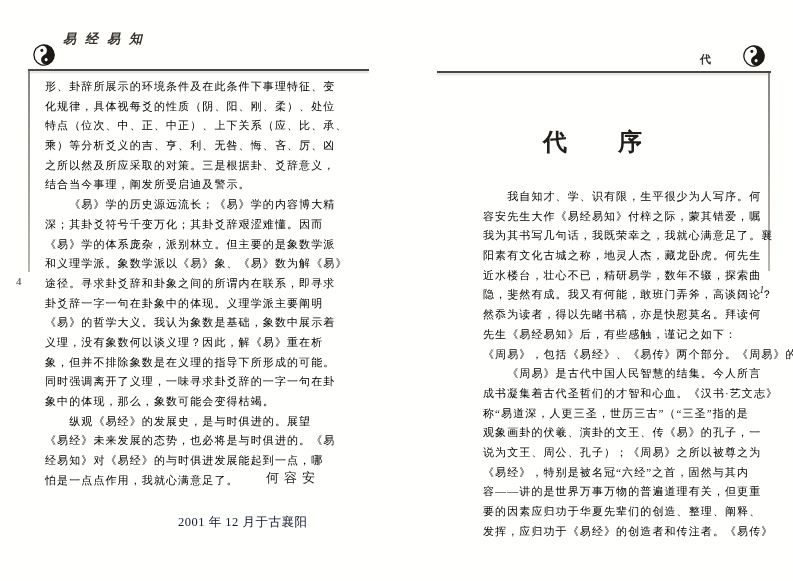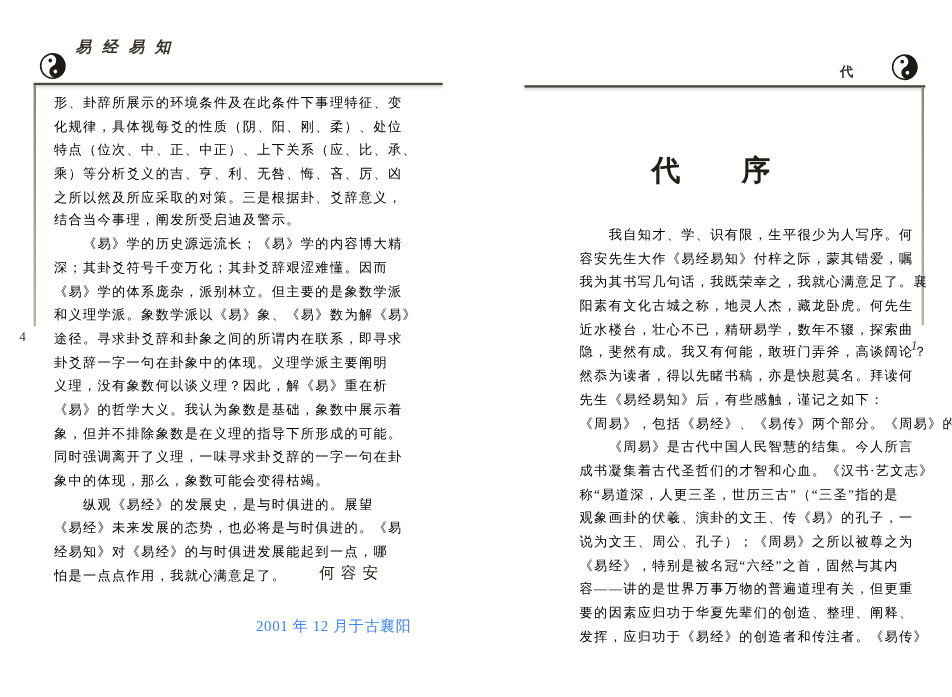--- a/index.html
+++ b/index.html
@@ -43,22 +43,22 @@
   .tline {
     height:19.7px; line-height:19.7px; font-size:11px;
     letter-spacing:1.1px; white-space:pre; color:#000000;
   }
 
   .signature {
     left:233px; top:469px; width:120px; text-align:center;
     font-size:13px; letter-spacing:5px; color:#27231f; white-space:pre;
   }
   .sigdate {
-    left:178px; top:514px; width:200px; text-align:center;
-    font-size:12.5px; letter-spacing:.5px; color:#3b82f6; white-space:pre;
+    left:178px; top:514px; width:200px; 
+    font-size:12.5px; letter-spacing:.5px; color:#0f172a; white-space:pre;
   }
 
   .yy { display:block; }
   .yy-left { left:33px; top:44px; }
   .yy-right { left:743px; top:45px; }
 </style>
 </head>
 <body>
 
 <div class="scan">
@@ -82,22 +82,22 @@
       <div class="tline">特点（位次、中、正、中正）、上下关系（应、比、承、</div>
       <div class="tline">乘）等分析爻义的吉、亨、利、无咎、悔、吝、厉、凶</div>
       <div class="tline">之所以然及所应采取的对策。三是根据卦、爻辞意义，</div>
       <div class="tline">结合当今事理，阐发所受启迪及警示。</div>
       <div class="tline">　　《易》学的历史源远流长；《易》学的内容博大精</div>
       <div class="tline">深；其卦爻符号千变万化；其卦爻辞艰涩难懂。因而</div>
       <div class="tline">《易》学的体系庞杂，派别林立。但主要的是象数学派</div>
       <div class="tline">和义理学派。象数学派以《易》象、《易》数为解《易》</div>
       <div class="tline">途径。寻求卦爻辞和卦象之间的所谓内在联系，即寻求</div>
       <div class="tline">卦爻辞一字一句在卦象中的体现。义理学派主要阐明</div>
+      <div class="tline">《易》的哲学大义。我认为象数是基础，象数中展示着</div>
       <div class="tline">义理，没有象数何以谈义理？因此，解《易》重在析</div>
-      <div class="tline">《易》的哲学大义。我认为象数是基础，象数中展示着</div>
       <div class="tline">象，但并不排除象数是在义理的指导下所形成的可能。</div>
       <div class="tline">同时强调离开了义理，一味寻求卦爻辞的一字一句在卦</div>
       <div class="tline">象中的体现，那么，象数可能会变得枯竭。</div>
       <div class="tline">　　纵观《易经》的发展史，是与时俱进的。展望</div>
       <div class="tline">《易经》未来发展的态势，也必将是与时俱进的。《易</div>
       <div class="tline">经易知》对《易经》的与时俱进发展能起到一点，哪</div>
       <div class="tline">怕是一点点作用，我就心满意足了。</div>
     </div>
 
   <div class="abs signature">何容安</div>

